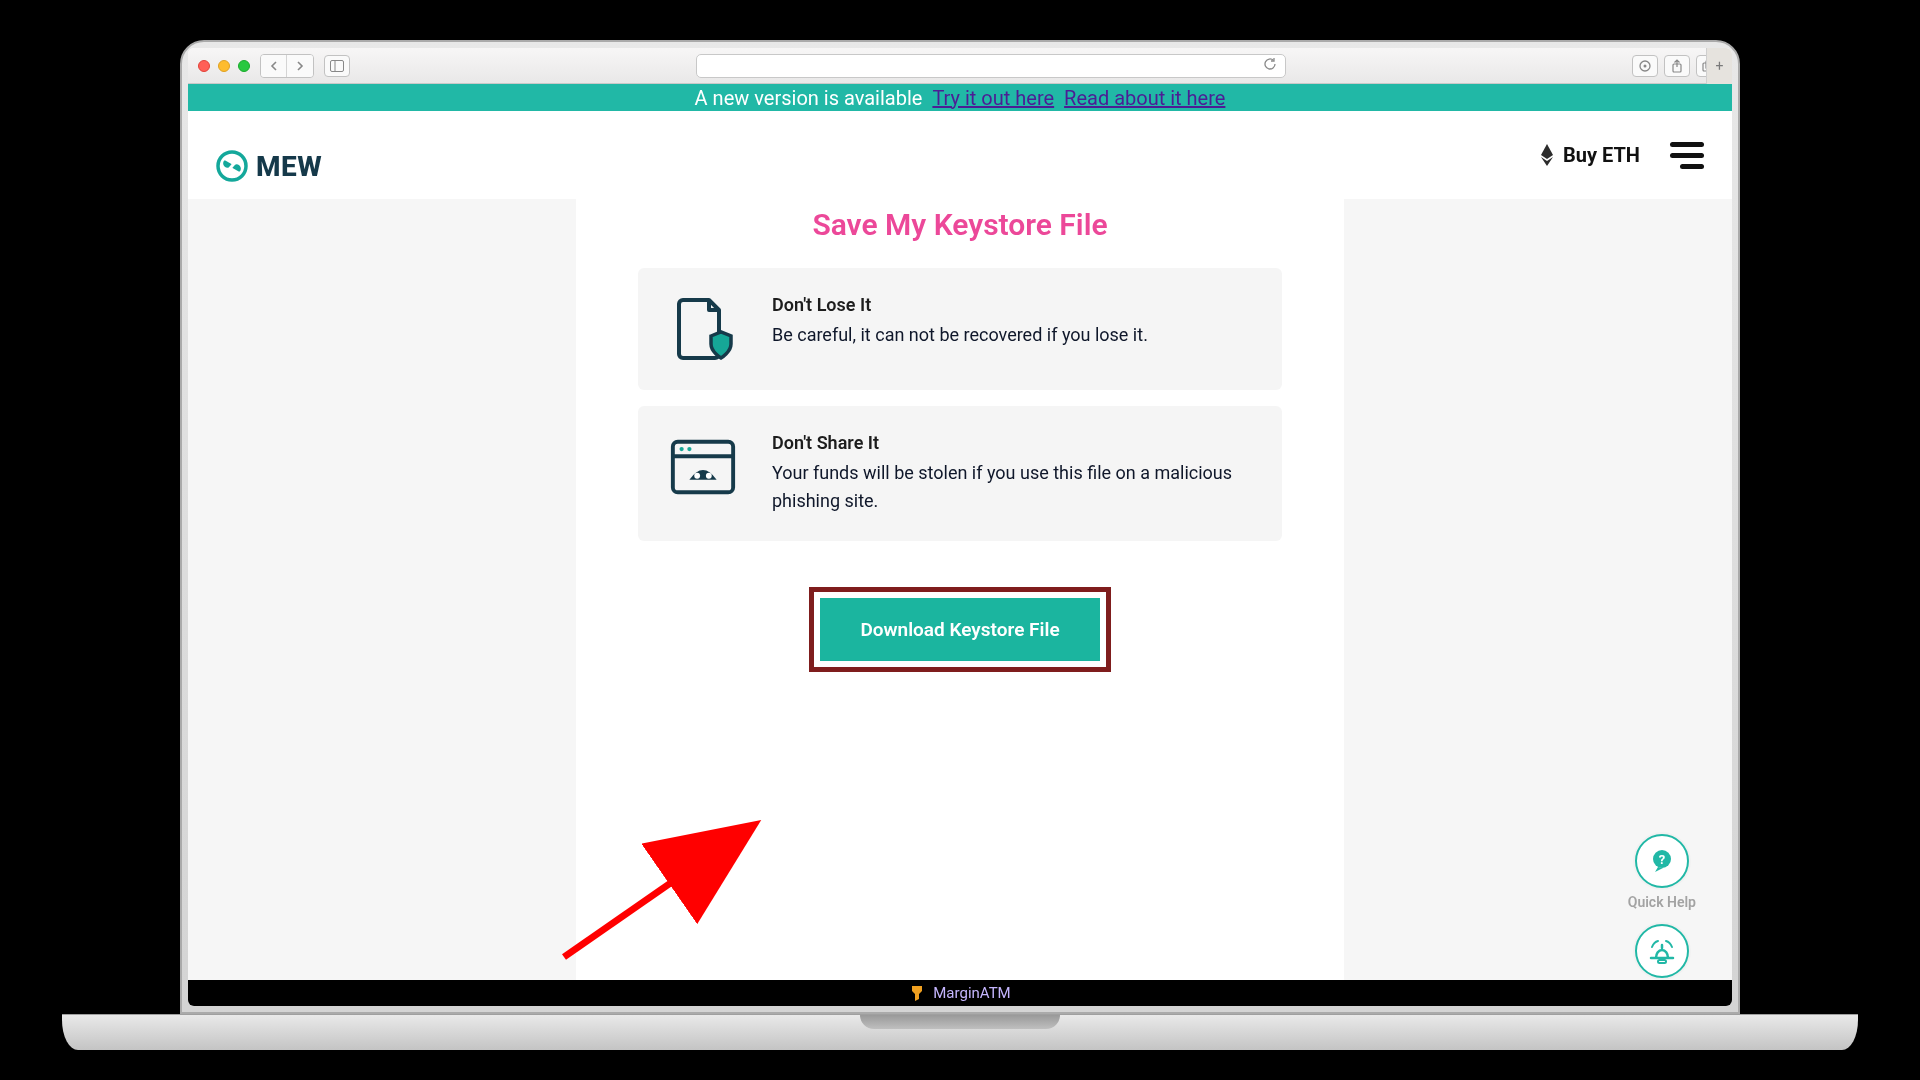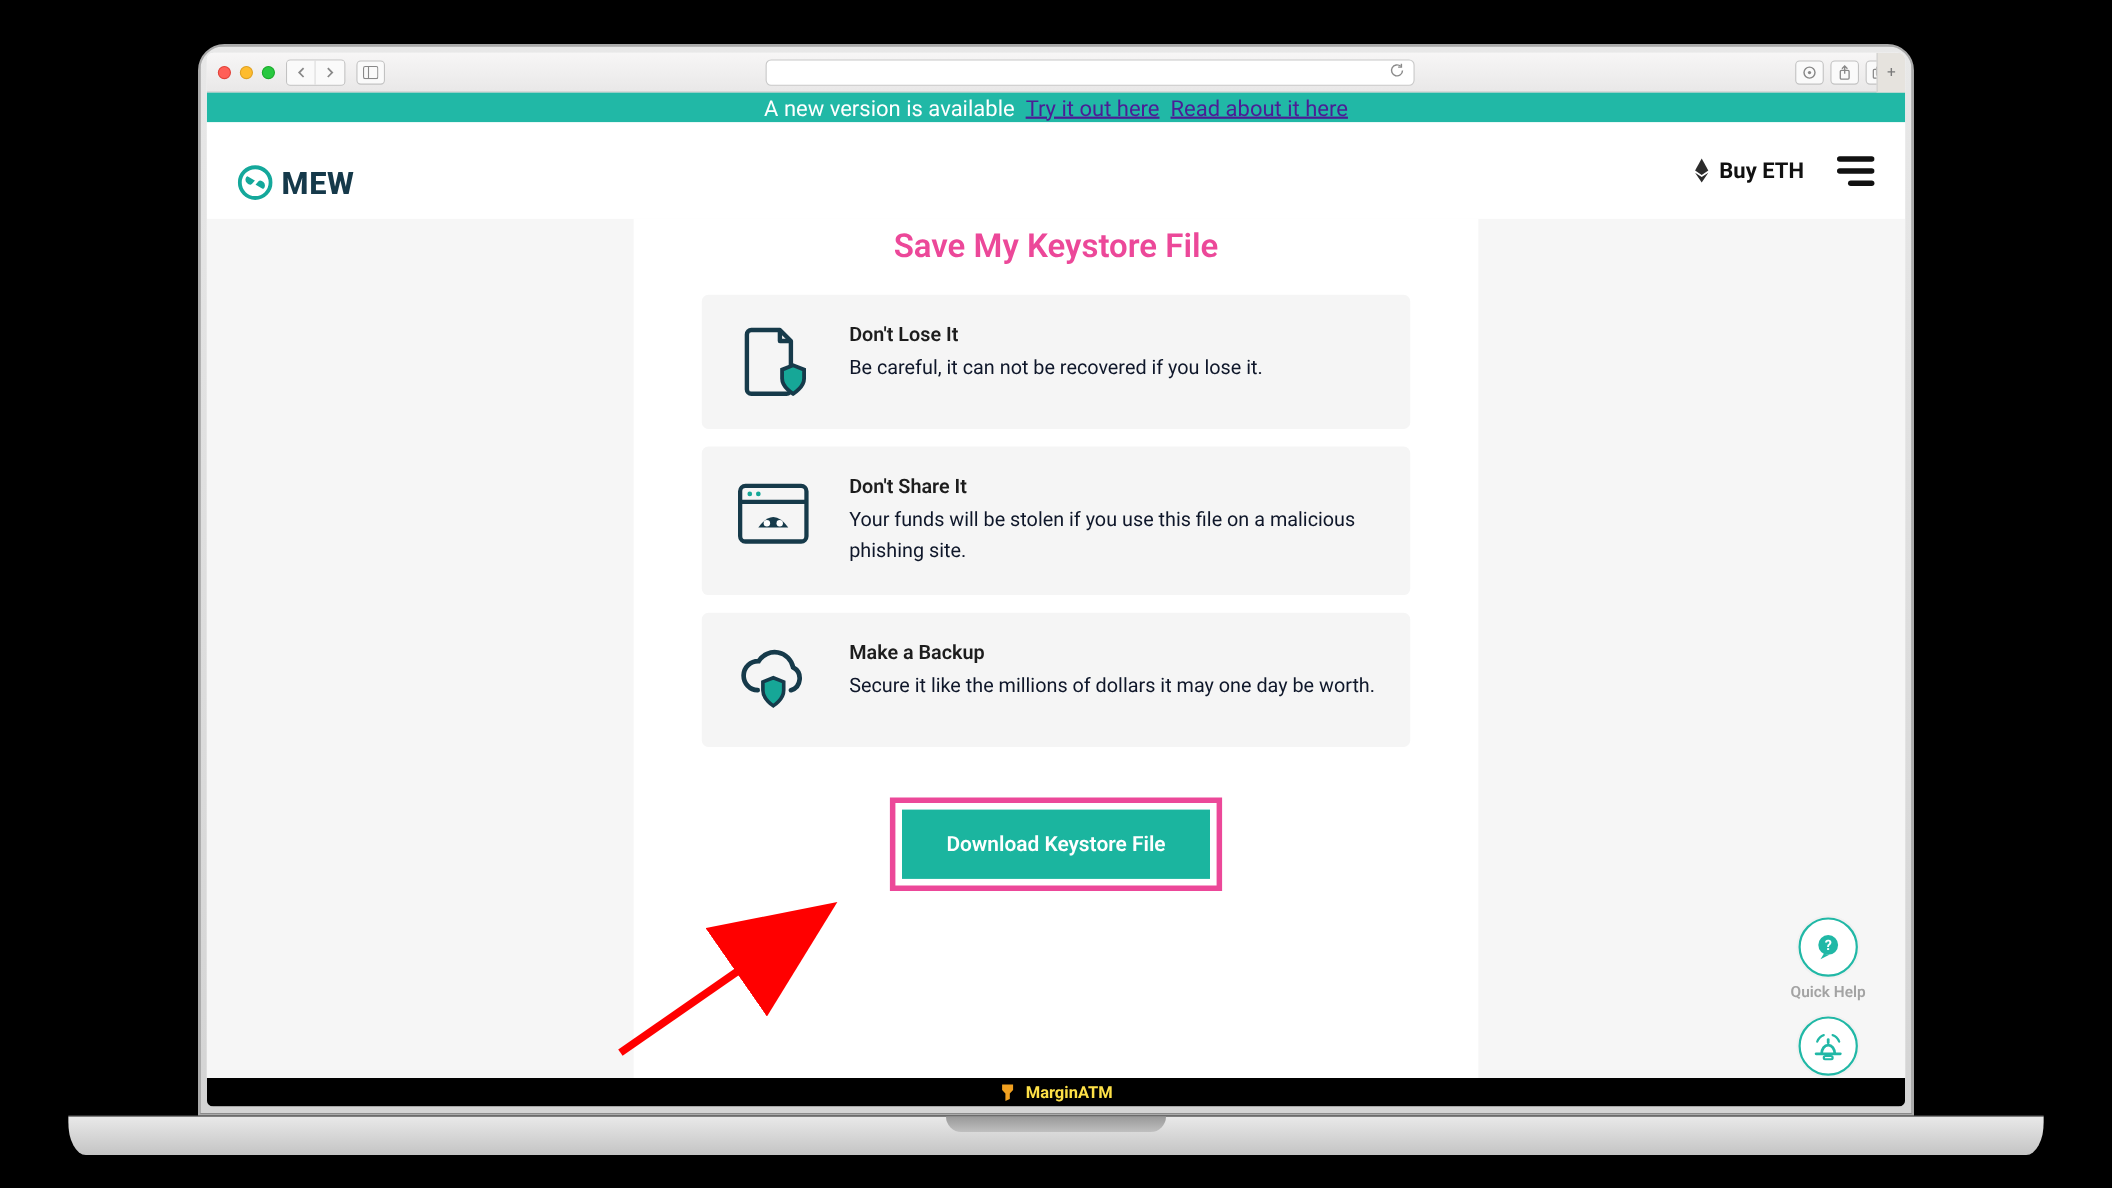--- a/index.html
+++ b/index.html
@@ -42,32 +42,32 @@
     
     .content-area { flex:1; background:#f6f6f6; position:relative; display:flex; justify-content:center; overflow:hidden;}
     .content-area::before,.content-area::after{content:""; position:absolute; top:0; bottom:0; width:350px; background:#f6f6f6;}
     .main-card { width: 768px; background:#fff; padding-top: 0; position:relative; z-index:1;}
     .page-title { text-align:center; font-size:30px; font-weight:600; color:#ec4899; padding: 8px 0 26px; }
     .info-box { background:#f5f5f5; border-radius:6px; display:flex; align-items:flex-start; gap:34px; padding: 26px 30px; margin: 0 62px 16px; }
     .info-icon { width: 70px; height: 70px; display:flex; align-items:center; justify-content:center; flex-shrink:0; }
     .info-text h3 { font-size:18px; font-weight:600; color:#1d1d1d; margin-bottom: 6px;}
     .info-text p { font-size:18px; color:#0f172a; line-height:1.55; }
     .cta-wrap { display:flex; justify-content:center; margin-top: 46px; position:relative; padding-bottom:60px;}
-    .cta-border { border: 5px solid #ec4899; padding: 6px; }
+    .cta-border { border: 5px solid #7f1d1d; padding: 6px; }
     .download-btn { background:#1bb59f; color:#fff; border:none; font-size:19px; font-weight:600; padding: 20px 40px; cursor:pointer; }
     
     .float-right { position:absolute; right:36px; bottom:6px; display:flex; flex-direction:column; gap: 14px; align-items:center; z-index:5;}
     .float-item { display:flex; flex-direction:column; align-items:center; gap:6px; cursor:pointer;}
     .float-circle { width:54px; height:54px; border-radius:50%; background:#fff; border:2px solid #21b8a6; display:flex; align-items:center; justify-content:center; box-shadow: 0 0 0 2px rgba(0,0,0,0.02);}
     .float-label { font-size:14px; color:#a3a3a3; font-weight:600; }
     
     .arrow-annotation { position:absolute; left: 356px; top: 598px; z-index:10; pointer-events:none;}
     
     .bottom-bar { position:absolute; left:0; right:0; bottom:0; height:26px; background:#000; display:flex; align-items:center; justify-content:center; gap:8px; z-index:20;}
-    .bottom-bar span { color:#fde047; font-size:15px; font-weight:700;}
+    .bottom-bar span { color:#c4b5fd; font-size:15px; font-weight:400;}
     .laptop-base { height:36px; background:linear-gradient(180deg,#e9e9e9,#c4c4c4); border-radius:0 0 16px 16px / 0 0 30px 30px; margin: 0 -118px; position:relative; border-top:1px solid #9f9f9f;}
     .laptop-base .notch{ position:absolute; left:50%; transform:translateX(-50%); top:0; width:200px; height:14px; background:linear-gradient(180deg,#999,#bfbfbf); border-radius: 0 0 14px 14px;}
   </style>
 </head>
 <body>
 
 <div class="laptop-frame">
   <div class="screen-bezel">
     <div class="screen">
 
@@ -188,32 +188,20 @@
                 <circle cx="30" cy="40" r="3" fill="#fff"></circle>
                 <circle cx="42" cy="40" r="3" fill="#fff"></circle>
               </svg>
             </div>
             <div class="info-text">
               <h3>Don't Share It</h3>
               <p>Your funds will be stolen if you use this file on a malicious phishing site.</p>
             </div>
           </div>
 
-          <div class="info-box">
-            <div class="info-icon">
-              <svg width="74" height="60" viewBox="0 0 74 60">
-                <path d="M22 40 a14 14 0 0 1 1 -28 a18 18 0 0 1 33 6 a12 12 0 0 1 -2 22" fill="none" stroke="#163a4a" stroke-width="4.5" stroke-linecap="round"></path>
-                <path d="M27 32 l10 -4 l10 4 v8 c0 9 -10 15 -10 15 s-10 -6 -10 -15 z" fill="#16a797" stroke="#163a4a" stroke-width="3.5"></path>
-              </svg>
-            </div>
-            <div class="info-text">
-              <h3>Make a Backup</h3>
-              <p>Secure it like the millions of dollars it may one day be worth.</p>
-            </div>
-          </div>
 
           <div class="cta-wrap">
             <div class="cta-border">
               <button class="download-btn">Download Keystore File</button>
             </div>
           </div>
         </div>
 
         <svg class="arrow-annotation" width="230" height="170" viewBox="0 0 230 170">
           <defs>

